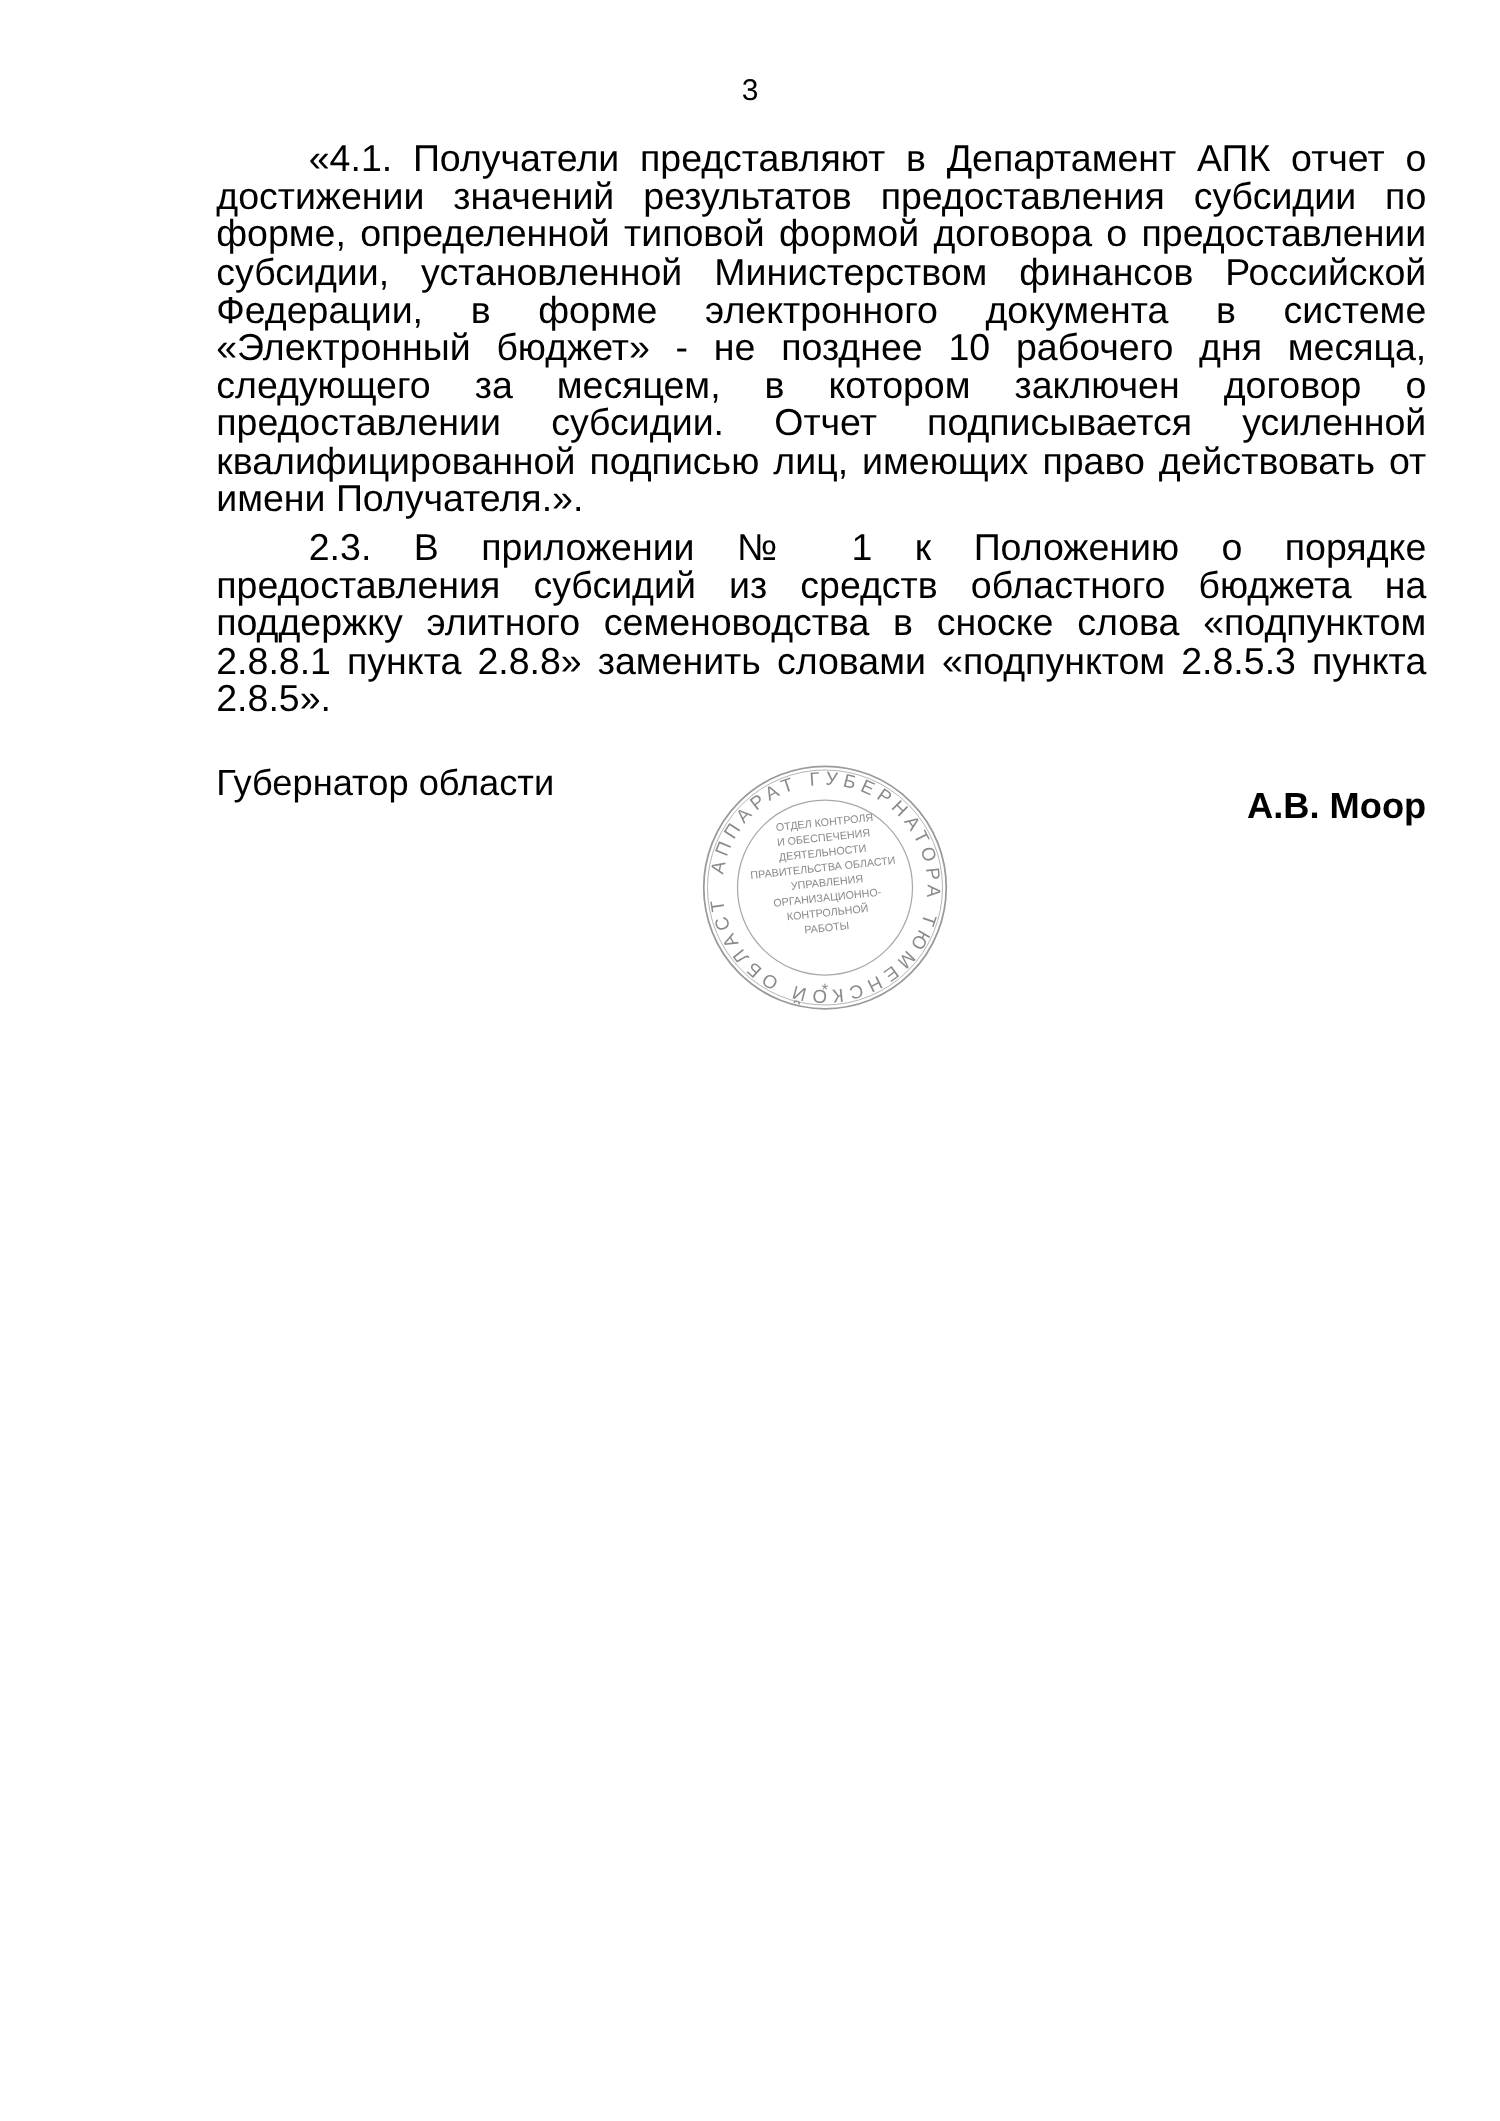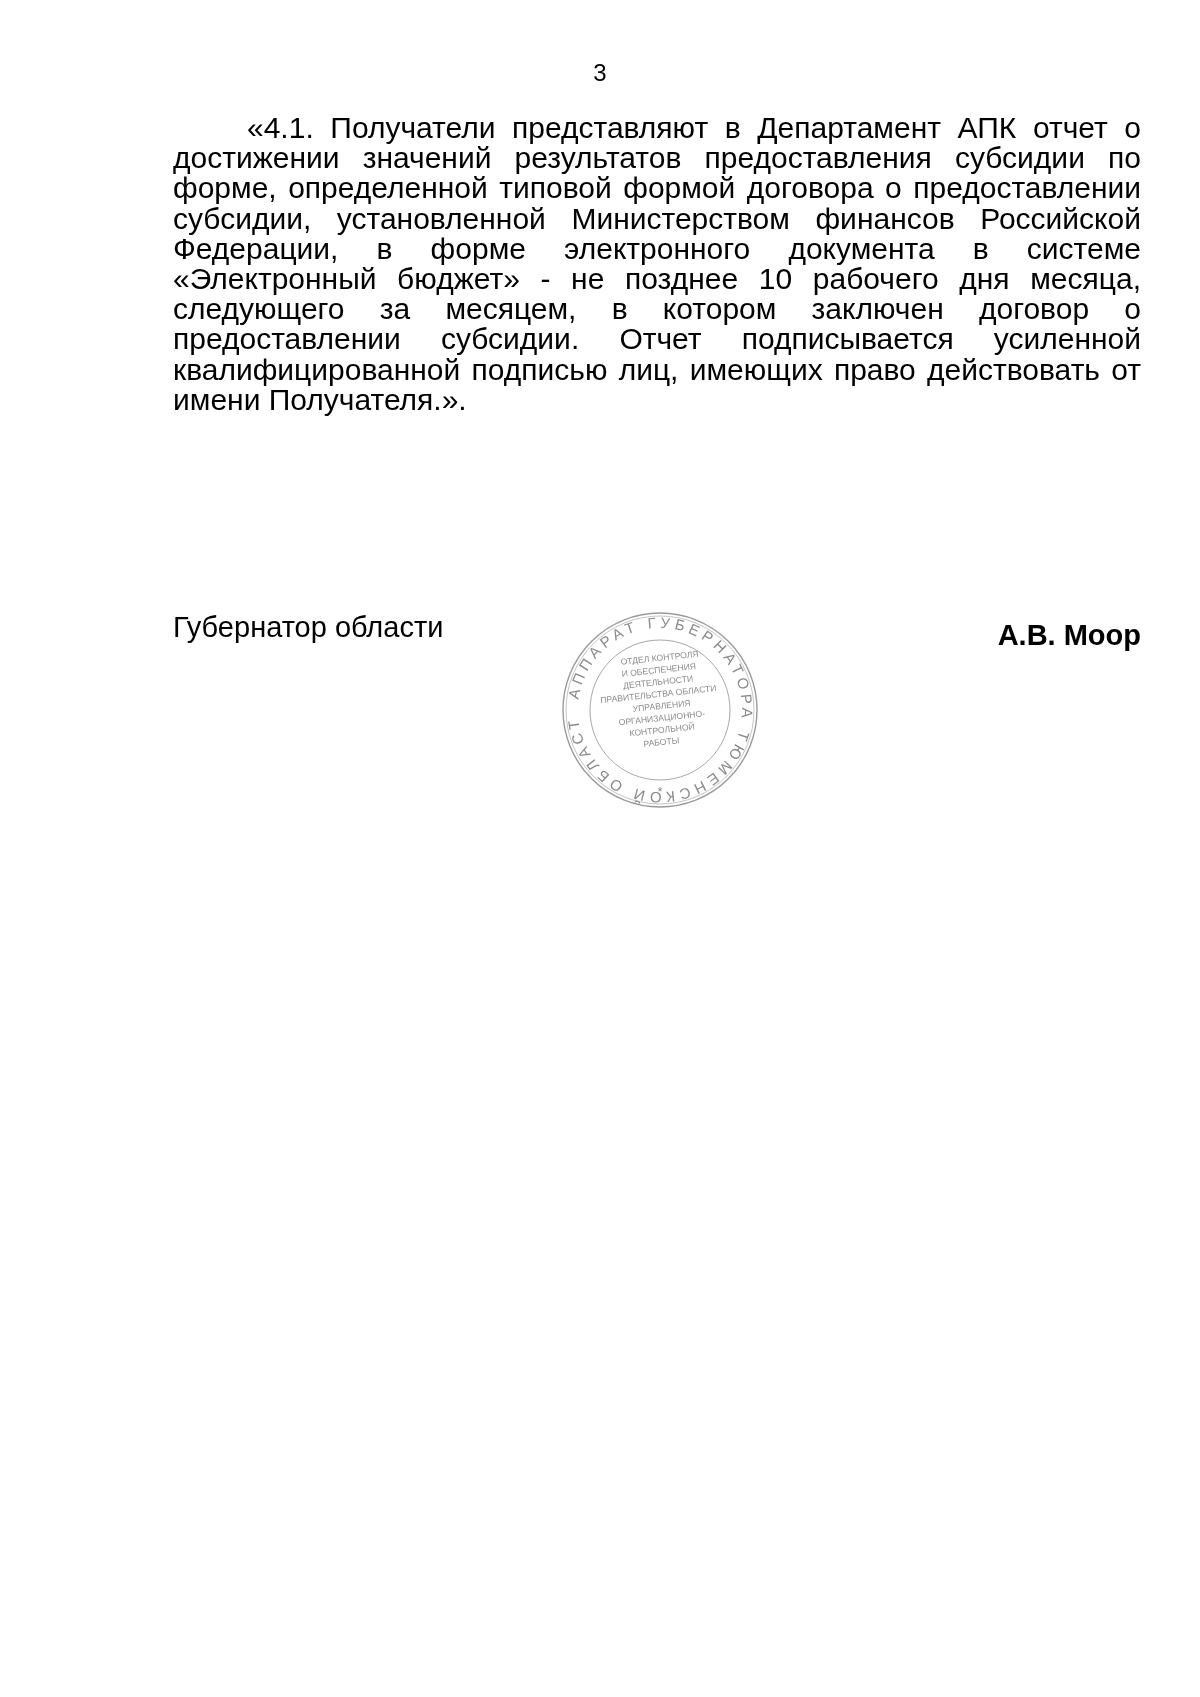--- a/index.html
+++ b/index.html
@@ -5,31 +5,32 @@
     html, body { margin: 0; padding: 0; background: #ffffff; }
     body { width: 1200px; height: 1697px; position: relative; overflow: hidden;
            font-family: "Liberation Sans", sans-serif; color: #000; }
     .page-number { position: absolute; top: 58px; left: 0; width: 1200px; text-align: center;
                    font-size: 24px; line-height: 30px; }
     .body-text { position: absolute; left: 173px; width: 968px; top: 113px; font-size: 30px; line-height: 30.2px; }
     .para { margin: 0; text-align: justify; text-align-last: left; text-indent: 74px; }
     .para + .para { margin-top: 9px; }
     .signature { position: absolute; top: 612px; left: 173px; width: 968px; height: 40px; font-size: 29px; line-height: 30px; }
     .sig-position { position: absolute; left: 0; top: 0; }
-    .sig-name { position: absolute; right: 0; top: 8px; font-weight: bold; }
+    .sig-name { position: absolute; right: 0; top: 18px; font-weight: bold; }
     .stamp { position: absolute; left: 561px; top: 611px; width: 198px; height: 198px; }
     .stamp svg { width: 198px; height: 198px; display: block; }
   </style>
 </head>
 <body>
 
 <div class="page-number">3</div>
 
 <div class="body-text">
   <p class="para">«4.1. Получатели представляют в Департамент АПК отчет о достижении значений результатов предоставления субсидии по форме, определенной типовой формой договора о предоставлении субсидии, установленной Министерством финансов Российской Федерации, в форме электронного документа в системе «Электронный бюджет» - не позднее 10 рабочего дня месяца, следующего за месяцем, в котором заключен договор о предоставлении субсидии. Отчет подписывается усиленной квалифицированной подписью лиц, имеющих право действовать от имени Получателя.».</p>
+  <p class="para">2.3. В приложении № 1 к Положению о порядке предоставления субсидий из средств областного бюджета на поддержку элитного семеноводства в сноске слова «подпунктом 2.8.8.1 пункта 2.8.8» заменить словами «подпунктом 2.8.5.3 пункта 2.8.5».</p>
 </div>
 
 <div class="signature">
   <span class="sig-position">Губернатор области</span>
   <span class="sig-name">А.В. Моор</span>
 </div>
 
 <div class="stamp">
   <svg viewBox="0 0 198 198" xmlns="http://www.w3.org/2000/svg">
     <defs>

